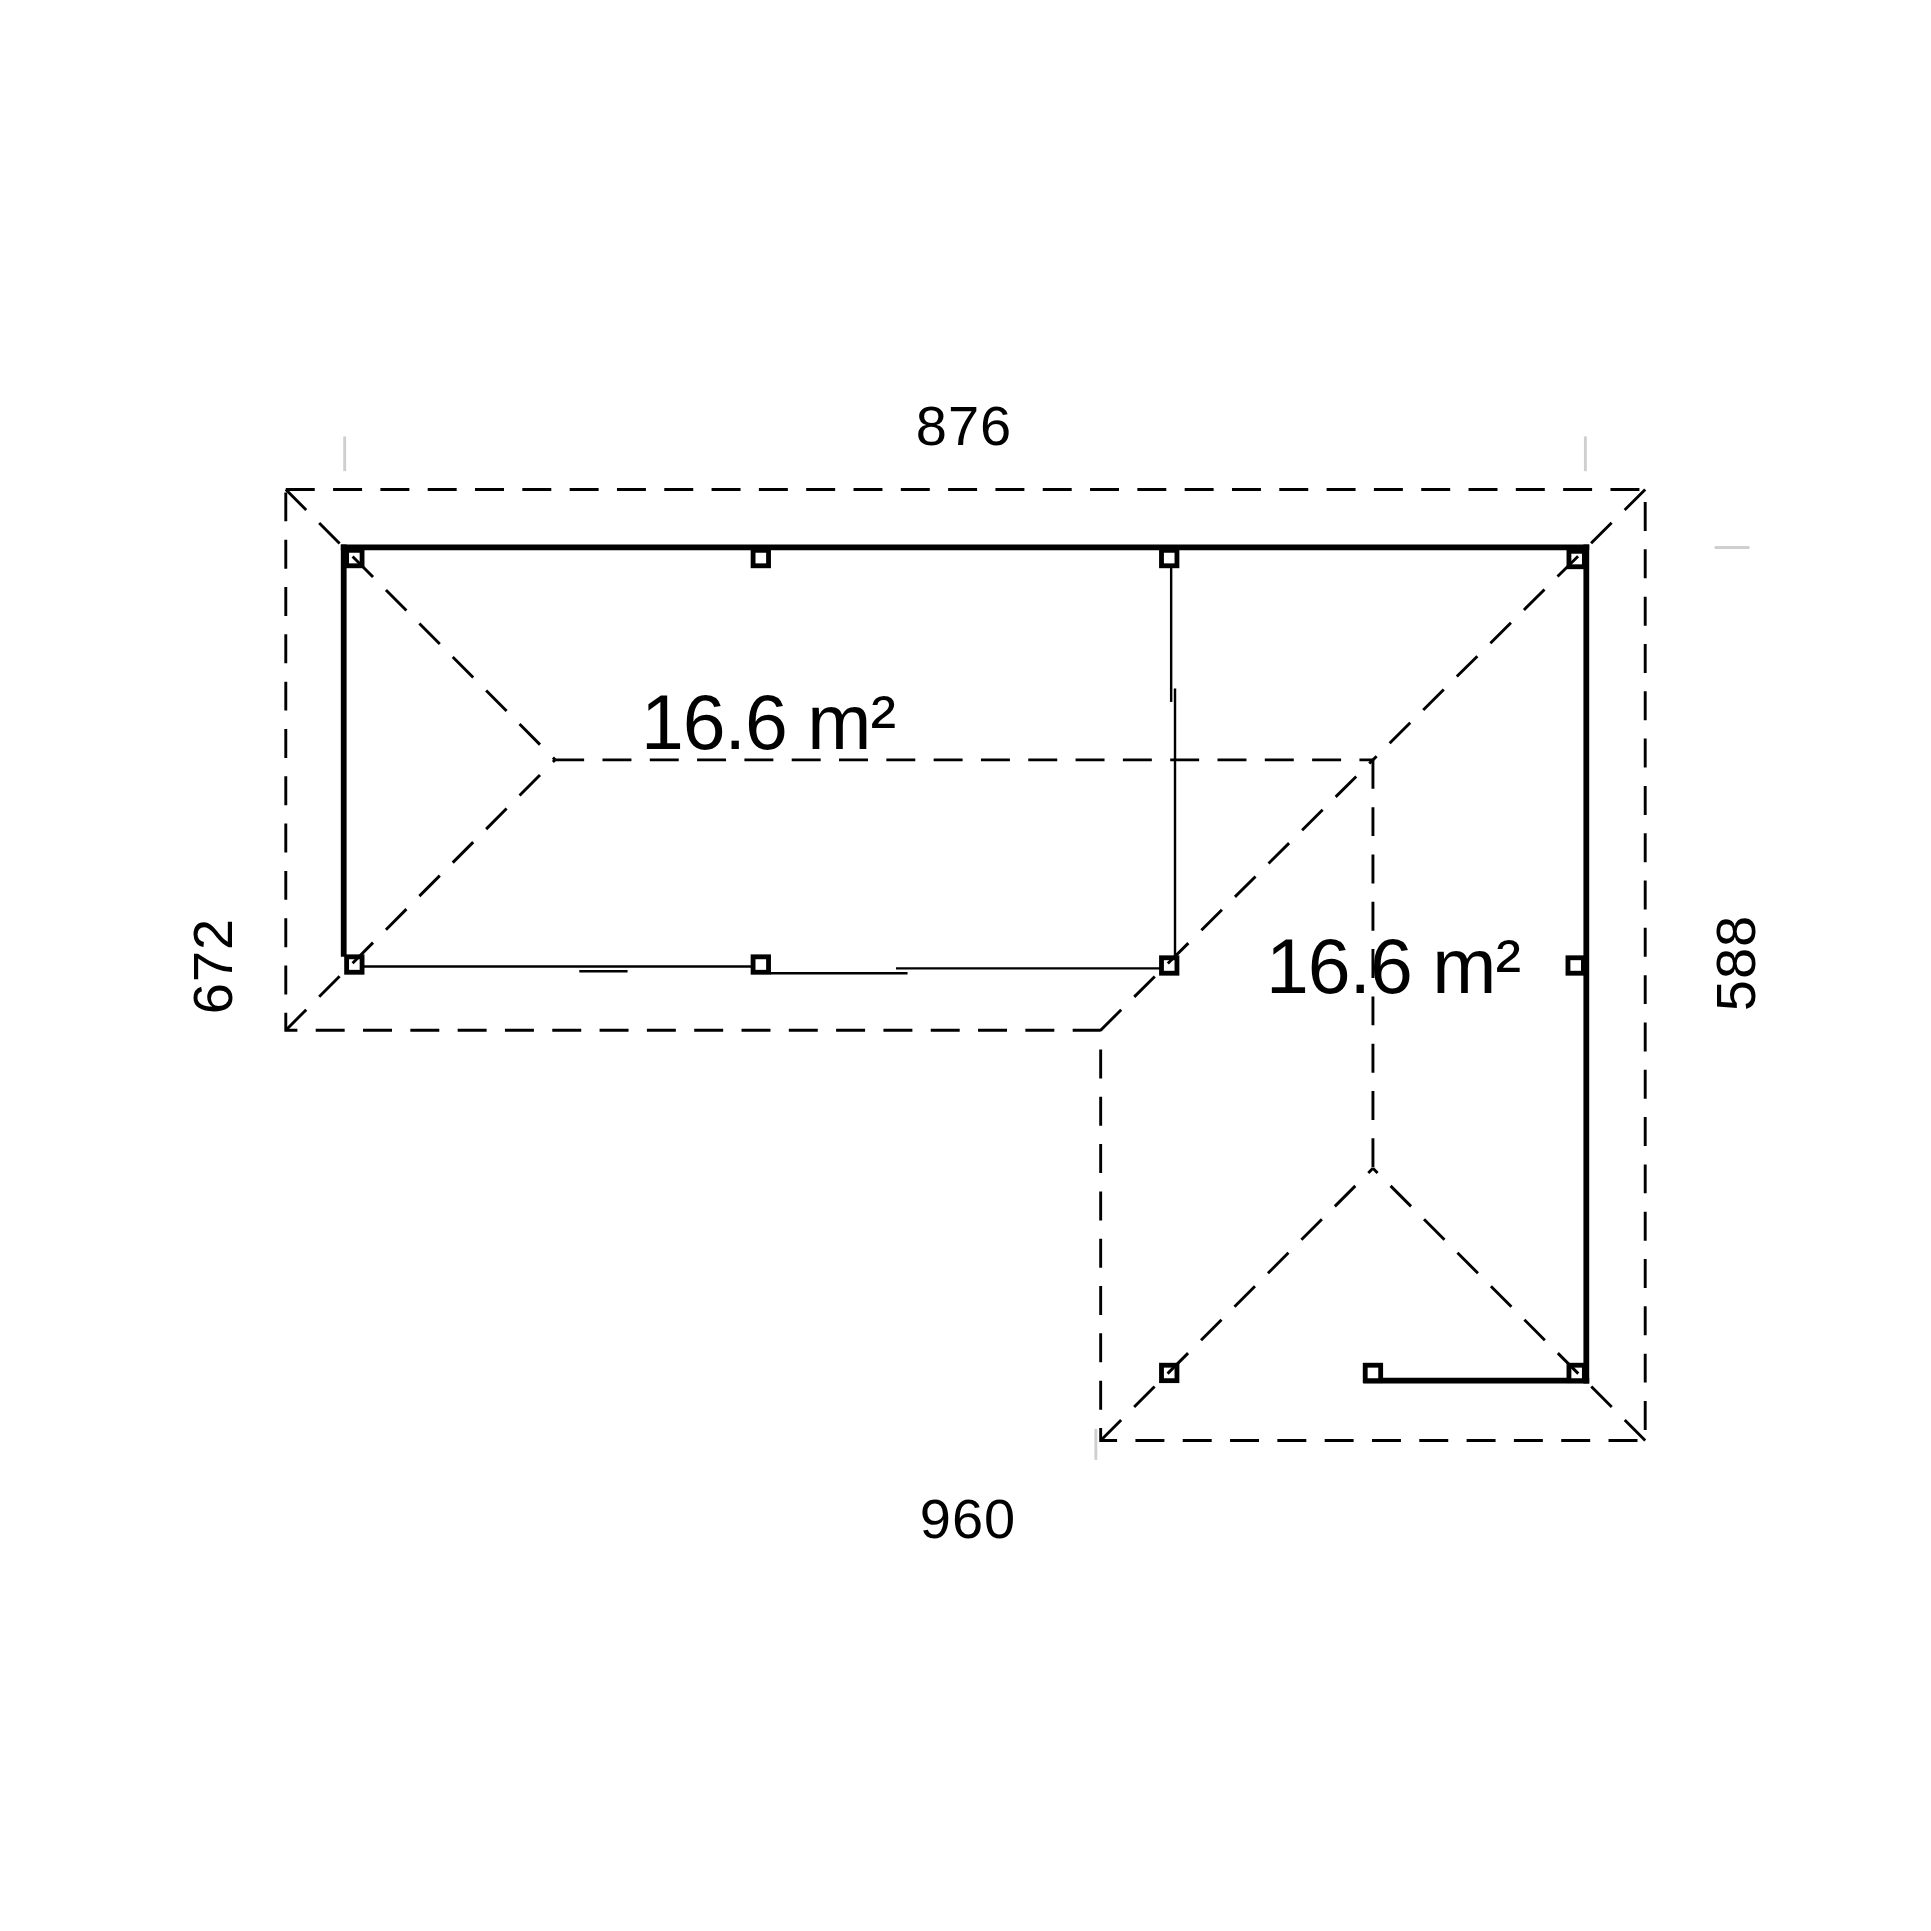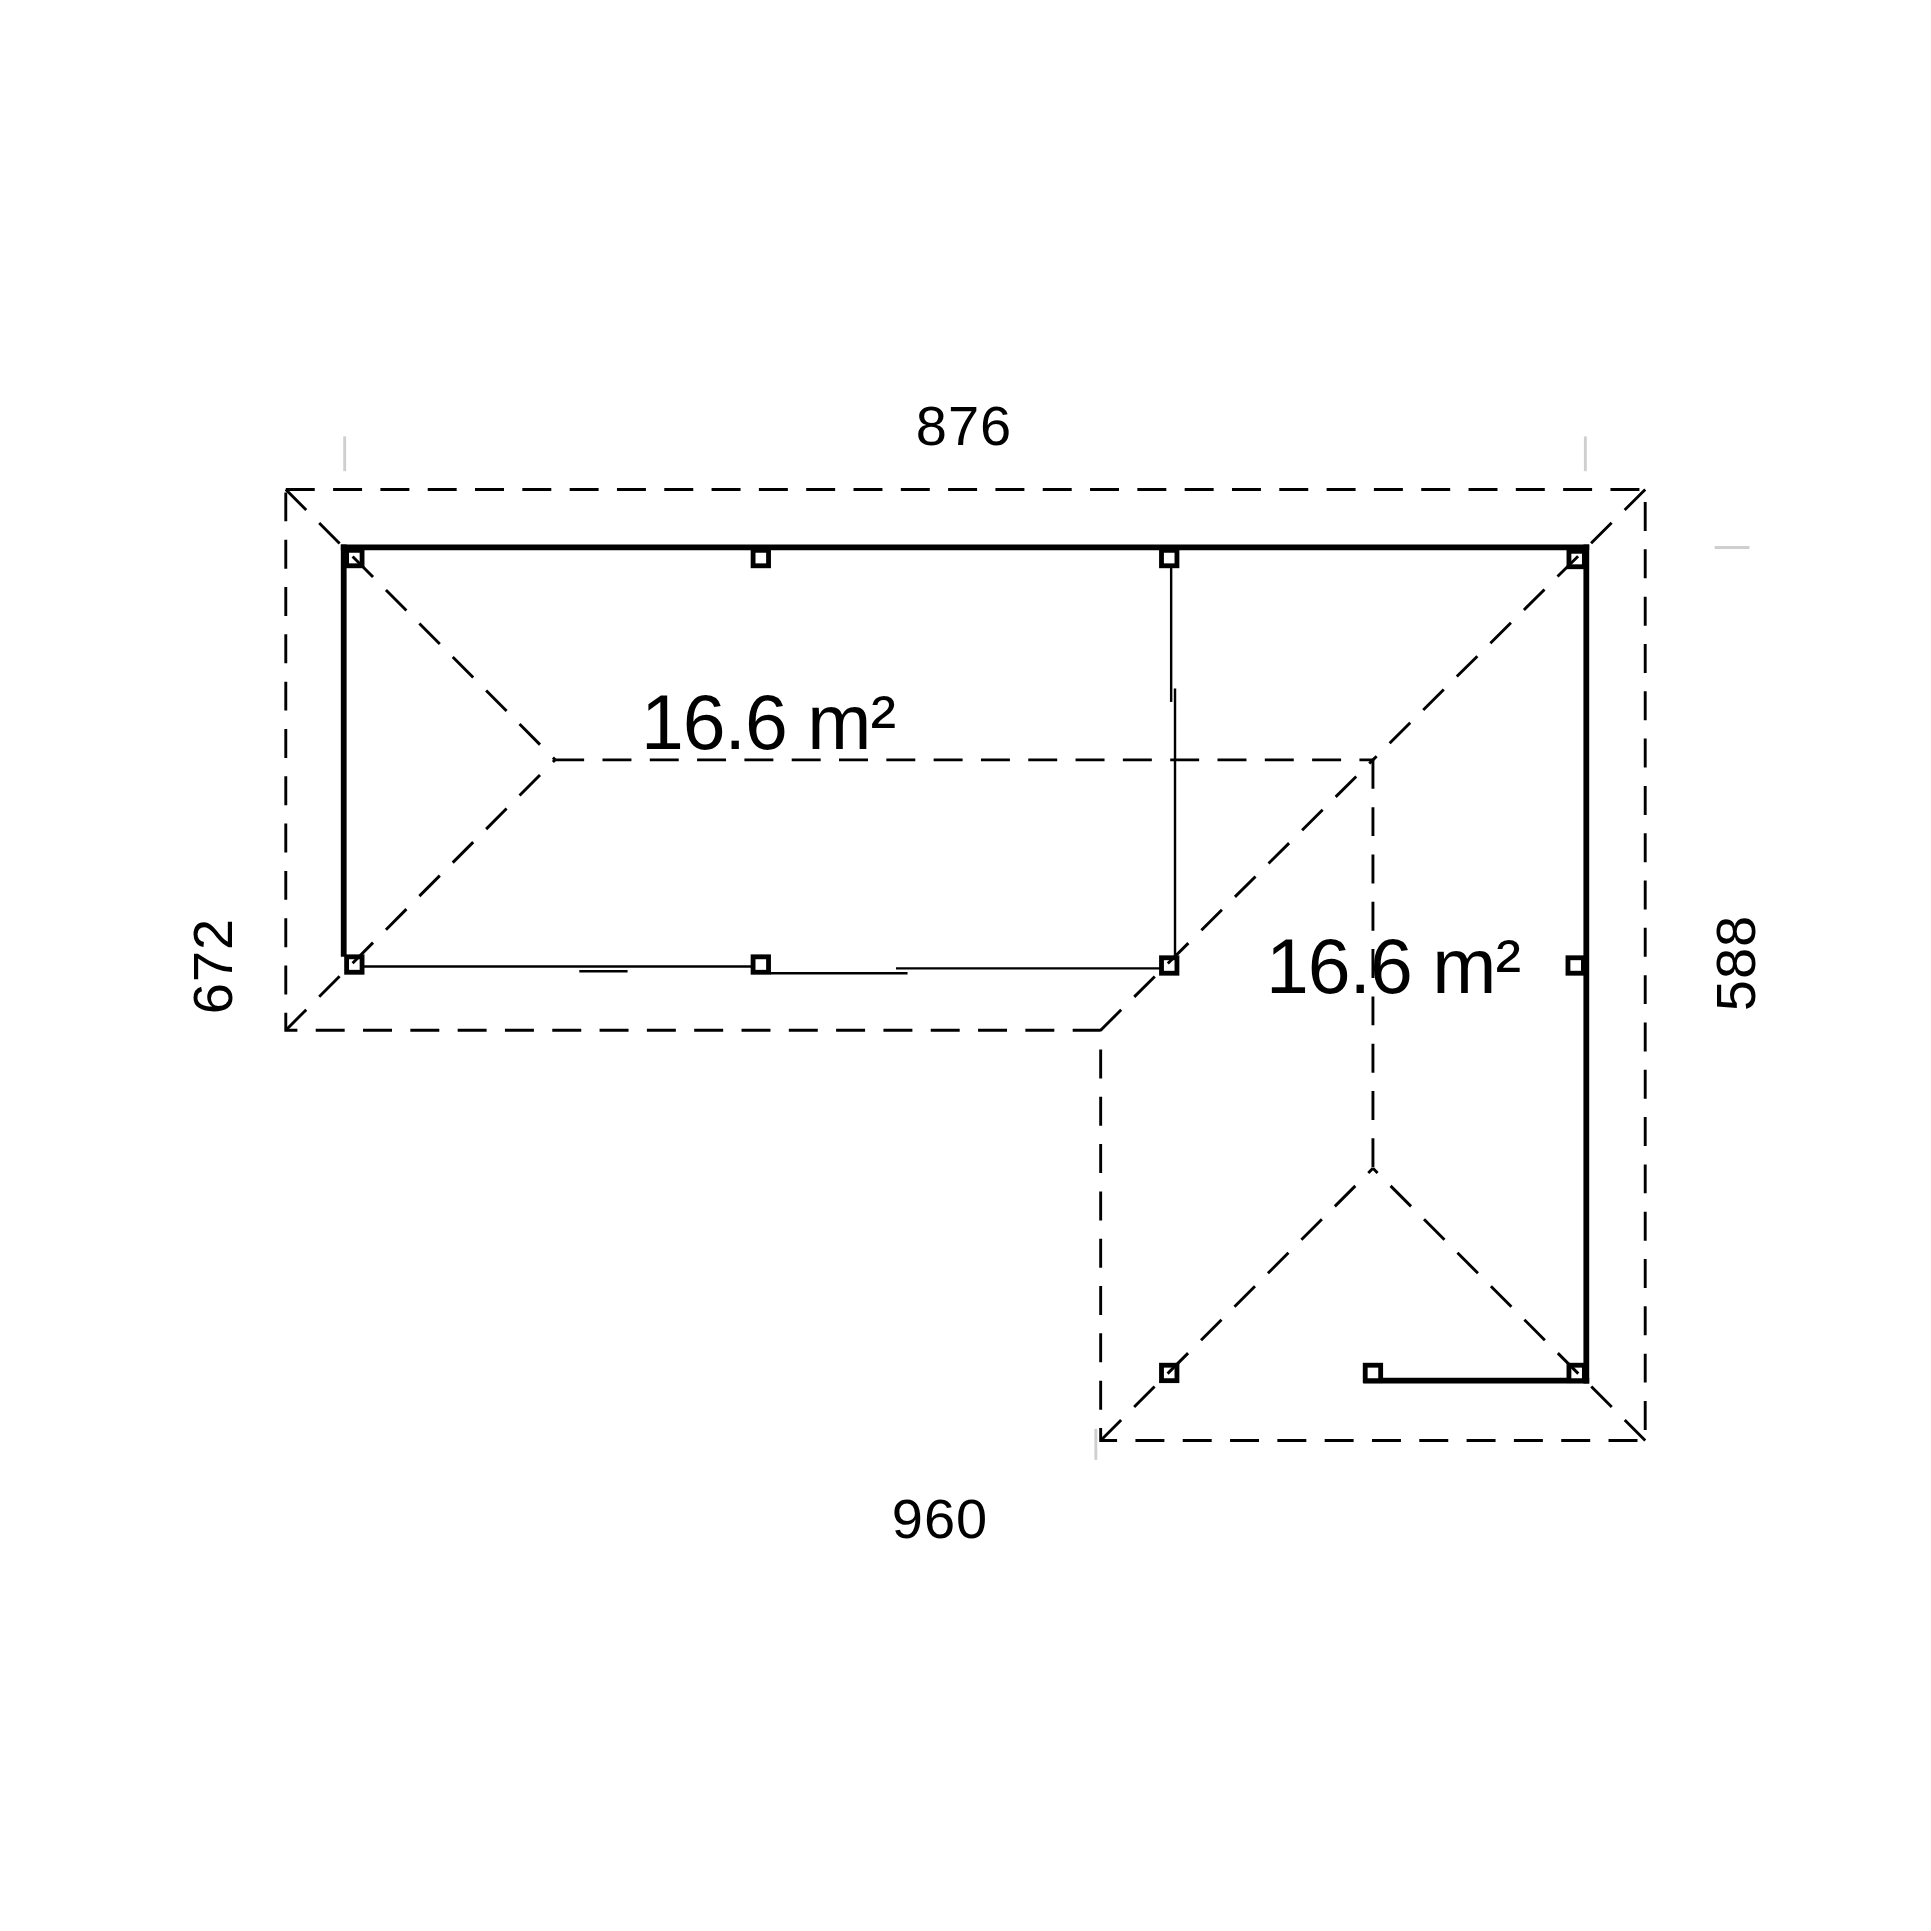--- a/index.html
+++ b/index.html
@@ -47,17 +47,17 @@
       <line x1="1704" y1="1492" x2="1422" y2="1210" stroke="#000000" stroke-width="3" stroke-dasharray="30 19"></line>
       <line x1="357" y1="452" x2="357" y2="488" stroke="#cfcfcf" stroke-width="3"></line>
       <line x1="1642" y1="452" x2="1642" y2="488" stroke="#cfcfcf" stroke-width="3"></line>
       <line x1="1776" y1="567" x2="1812" y2="567" stroke="#cfcfcf" stroke-width="3"></line>
       <line x1="1135" y1="1480" x2="1135" y2="1512" stroke="#cfcfcf" stroke-width="3"></line>
     </svg>
 
   <div class="label dim-label" id="lbl-dim-top" style="left: 964px; top: 425px; transform: translate(-50%, -50%);">876</div>
   <div class="label dim-label" id="lbl-dim-left" style="left: 212px; top: 966px; transform: translate(-50%, -50%) rotate(-90deg);">672</div>
   <div class="label dim-label" id="lbl-dim-right" style="left: 1735px; top: 963px; transform: translate(-50%, -50%) rotate(-90deg);">588</div>
-  <div class="label dim-label" id="lbl-dim-bottom" style="left: 940px; top: 1518px; transform: translate(-50%, -50%);">960</div>
+  <div class="label dim-label" id="lbl-dim-bottom" style="left: 968px; top: 1518px; transform: translate(-50%, -50%);">960</div>
   <div class="label area-label" id="lbl-area-0" style="left: 768px; top: 722px; transform: translate(-50%, -50%);">16.6 m²</div>
   <div class="label area-label" id="lbl-area-1" style="left: 1393px; top: 966px; transform: translate(-50%, -50%);">16.6 m²</div>
 </div>
 
 
 </body></html>

